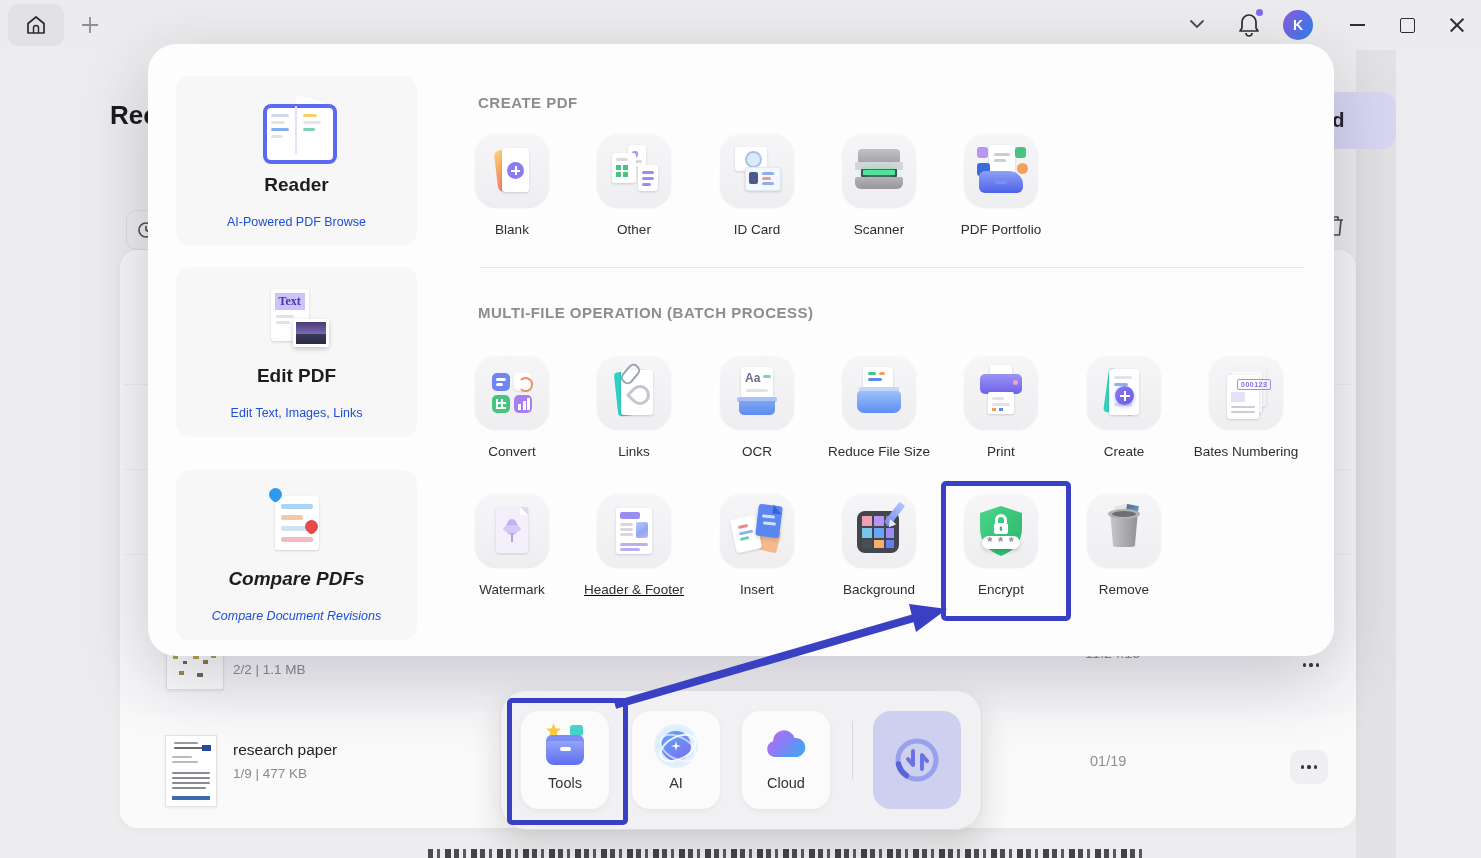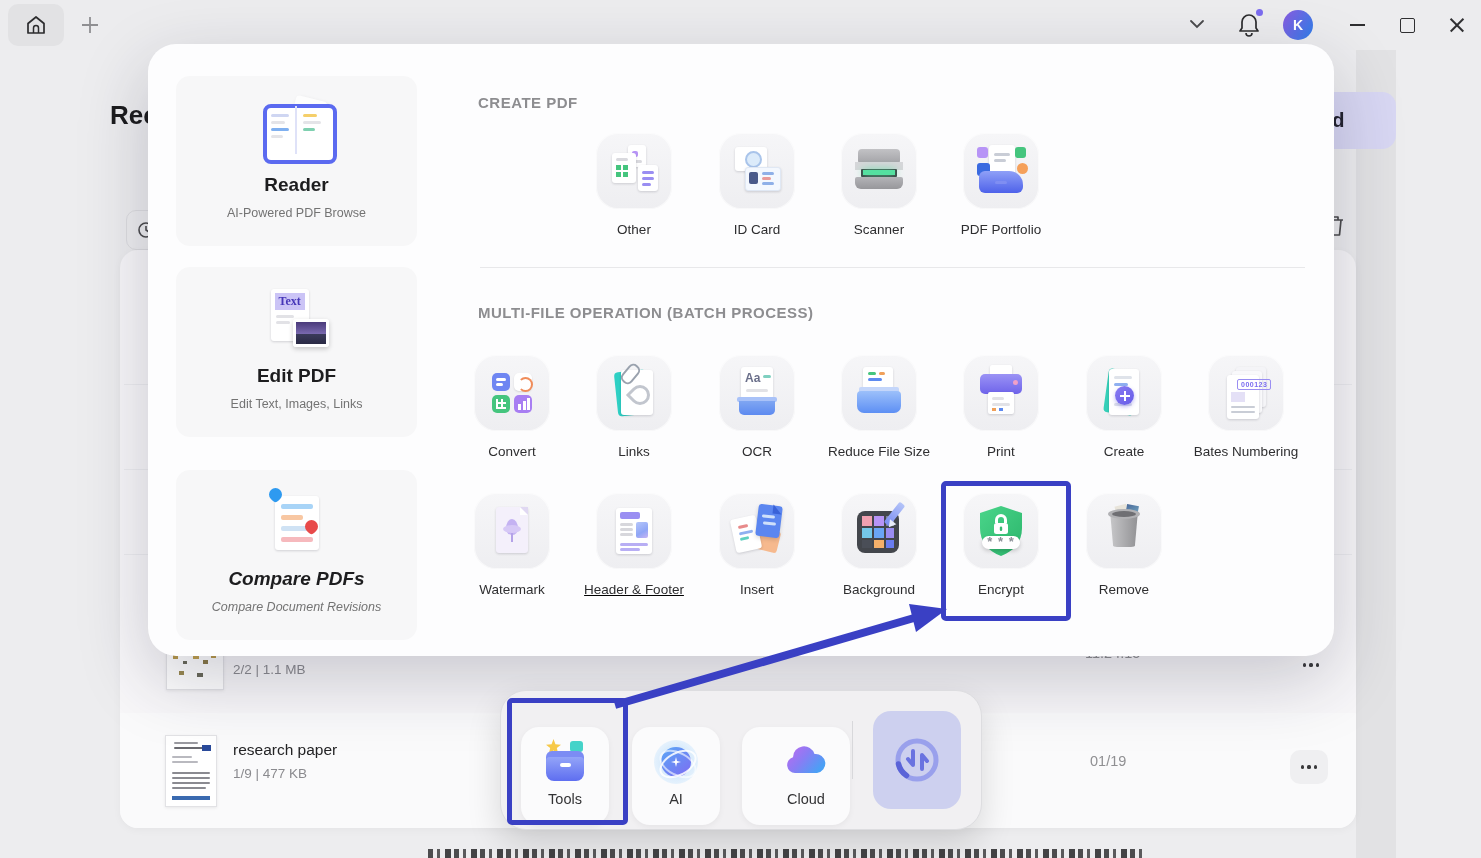--- a/index.html
+++ b/index.html
@@ -30,38 +30,38 @@
   .dots{display:flex;gap:3.5px;}
   .dots i{width:3.2px;height:3.2px;border-radius:50%;background:#39393b;}
   .thumb{background:#fff;border:1px solid #e2e2e5;box-shadow:0 1px 3px rgba(0,0,0,.08);}
   #clipped-strip{left:428px;top:849px;width:716px;height:9px;
     background:repeating-linear-gradient(90deg,#4c4c4e 0 5px,transparent 5px 9px,#5a5a5c 9px 12px,transparent 12px 17px,#434345 17px 23px,transparent 23px 26px);}
 
   
   #popup{left:148px;top:44px;width:1186px;height:612px;background:#fdfdfe;border-radius:28px;box-shadow:0 24px 70px rgba(30,30,60,.22);}
   .mode{position:absolute;left:28px;width:241px;height:170px;background:#f7f7f8;border-radius:14px;cursor:pointer;text-align:center;}
   .mtitle{font-size:19px;font-weight:bold;color:#1d1d1f;margin-top:10px;}
-  .msub{font-size:12.5px;color:#737373;margin-top:10px;}
+  .msub{font-size:12.5px;color:#1d4ed8;margin-top:19px;}
   .micon{position:relative;width:80px;height:66px;margin:22px auto 0;}
   .shead{position:absolute;left:330px;font-size:15px;font-weight:bold;color:#8d8d90;letter-spacing:.5px;}
   .divider{position:absolute;left:332px;top:223px;width:825px;height:1px;background:#e8e8ea;}
   .tool{position:absolute;width:122px;text-align:center;cursor:pointer;}
   .tile{width:76px;height:76px;margin:0 auto;border-radius:22px;background:linear-gradient(180deg,#f6f6f8,#eeeef1);position:relative;box-shadow:inset 0 0 0 1px rgba(255,255,255,.6);}
   .tlabel{margin-top:13px;font-size:13.5px;color:#2e2e30;}
   .ic{position:absolute;left:50%;top:50%;transform:translate(-50%,-50%);width:56px;height:56px;}
   .doc{position:absolute;background:#fff;border-radius:3px;box-shadow:0 1px 2.5px rgba(20,20,40,.16);}
   .ln{position:absolute;height:3px;border-radius:2px;background:#d7d7dc;}
 
   
   .hibox{border:5px solid #3a40c4;border-radius:5px;background:transparent;z-index:40;pointer-events:none;}
   #arrow-svg{z-index:40;pointer-events:none;}
 
   
   #dock{left:500px;top:690px;width:480px;height:138px;background:#f1f0f2;border:1px solid #dddde0;border-radius:26px;box-shadow:0 14px 34px rgba(0,0,0,.14);z-index:20;}
-  .dockcard{position:absolute;top:36px;width:88px;height:98px;background:#fbfbfc;border-radius:18px;box-shadow:0 2px 6px rgba(0,0,0,.05);text-align:center;cursor:pointer;}
+  .dockcard{position:absolute;top:20px;width:88px;height:98px;background:#fbfbfc;border-radius:18px;box-shadow:0 2px 6px rgba(0,0,0,.05);text-align:center;cursor:pointer;}
   .dlabel{font-size:14.5px;color:#333335;margin-top:6px;}
   .dicon{position:relative;width:46px;height:46px;margin:12px auto 0;}
   #dock-sep{left:351px;top:30px;width:1px;height:58px;background:#d8d8db;}
   #sync-card{position:absolute;left:372px;top:20px;width:88px;height:98px;background:#cdd0ef;border-radius:18px;cursor:pointer;display:flex;align-items:center;justify-content:center;}
 </style>
 </head>
 <body>
 
 <div id="stage">
 
@@ -220,20 +220,33 @@
         <i class="ln" style="left:24px;top:45px;width:32px;height:5px;background:#f6b9bd;"></i>
         <div class="abs" style="left:12px;top:-4px;width:13px;height:13px;border-radius:50% 50% 50% 4px;background:#2e9af0;transform:rotate(-45deg);"></div>
         <div class="abs" style="left:48px;top:28px;width:13px;height:13px;border-radius:50% 50% 50% 4px;background:#e84a4a;transform:rotate(-45deg);"></div>
       </div>
       <div class="mtitle">Compare PDFs</div>
       <div class="msub">Compare Document Revisions</div>
     </div>
 
     <div class="shead" style="top:38px;margin-top:12px;">CREATE PDF</div>
 
+    <div class="tool" style="left:303px;top:89px;">
+      <div class="tile">
+          <div class="ic">
+        <div class="abs" style="left:12px;top:6px;width:28px;height:42px;border-radius:6px;background:linear-gradient(160deg,#fbd27a,#f7965f 55%,#ef6f83);transform:rotate(-7deg);"></div>
+        <div class="doc" style="left:18px;top:5px;width:27px;height:44px;"></div>
+        <div class="abs" style="left:23px;top:19px;width:17px;height:17px;border-radius:50%;background:#8a7cf2;">
+          <i class="abs" style="left:7.5px;top:4px;width:2px;height:9px;background:#fff;"></i>
+          <i class="abs" style="left:4px;top:7.5px;width:9px;height:2px;background:#fff;"></i>
+        </div>
+      </div>
+        </div>
+      <div class="tlabel">Blank</div>
+    </div>
 
     <div class="tool" style="left:425px;top:89px;">
       <div class="tile">
           <div class="ic">
         <div class="doc" style="left:22px;top:2px;width:18px;height:22px;"></div>
         <i class="ln" style="left:26px;top:8px;width:6px;height:6px;background:#b794f6;"></i>
         <i class="ln" style="left:26px;top:17px;width:10px;background:#d9d9de;"></i>
         <div class="doc" style="left:6px;top:10px;width:24px;height:30px;"></div>
         <i class="ln" style="left:10px;top:15px;width:12px;background:#d9d9de;"></i>
         <i class="abs" style="left:10px;top:22px;width:5px;height:5px;background:#45c57e;"></i>
@@ -531,21 +544,21 @@
     <div class="dockcard" style="left:131px;">
       <div class="dicon">
         <div class="abs" style="left:1px;top:1px;width:44px;height:44px;border-radius:50%;background:radial-gradient(circle,#cfe6fb 30%,#e8f3fd 75%);"></div>
         <div class="abs" style="left:8px;top:8px;width:30px;height:30px;border-radius:50%;background:linear-gradient(140deg,#5aa8f6,#7e6bf2);"></div>
         <div class="abs" style="left:5px;top:13px;width:36px;height:20px;border:2px solid rgba(255,255,255,.85);border-radius:50%;transform:rotate(-28deg);"></div>
         <div class="abs" style="left:5px;top:13px;width:36px;height:20px;border:2px solid rgba(255,255,255,.6);border-radius:50%;transform:rotate(28deg);"></div>
         <div class="abs" style="left:18px;top:18px;width:10px;height:10px;background:#fff;clip-path:polygon(50% 0,60% 40%,100% 50%,60% 60%,50% 100%,40% 60%,0 50%,40% 40%);"></div>
       </div>
       <div class="dlabel">AI</div>
     </div>
-    <div class="dockcard" style="left:241px;padding-left:20px;">
+    <div class="dockcard" style="left:241px;">
       <div class="dicon">
         <svg width="46" height="46" viewBox="0 0 46 46">
           <defs>
               <linearGradient id="cg" x1="0" y1="0" x2="1" y2="0.6">
             <stop offset="0" stop-color="#c06af0"></stop>
                 <stop offset="0.5" stop-color="#8a7cf4"></stop>
                 <stop offset="1" stop-color="#4aa0f5"></stop>
           </linearGradient>
             </defs>
           <path d="M12 34 a8 8 0 0 1-2-15.7 A11 11 0 0 1 31.5 15 a8.5 8.5 0 0 1 2.5 19 z" fill="url(#cg)"></path>

